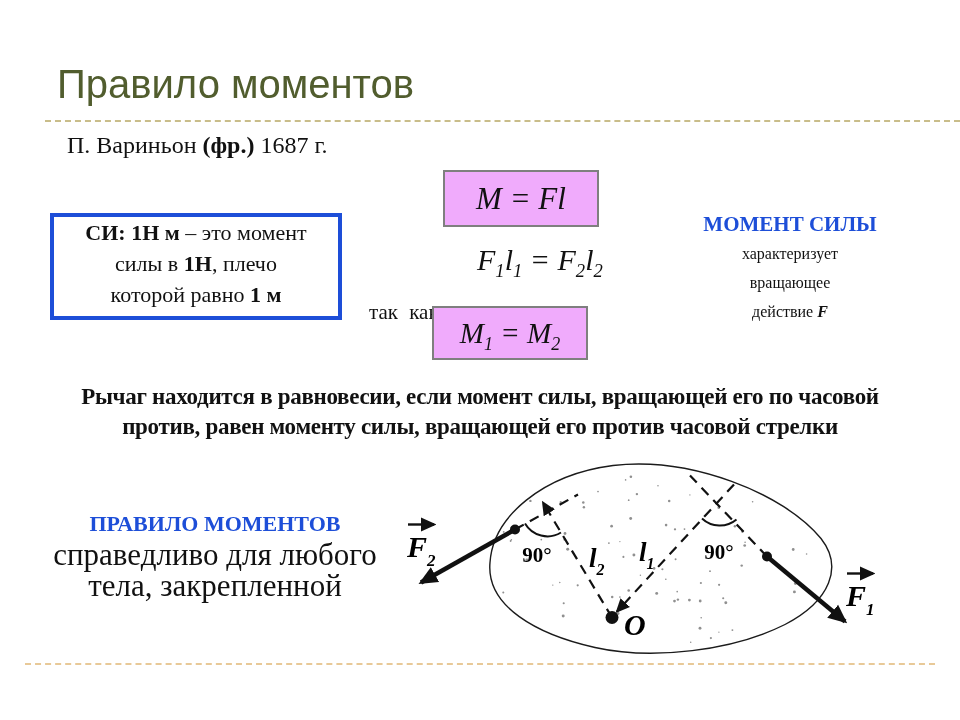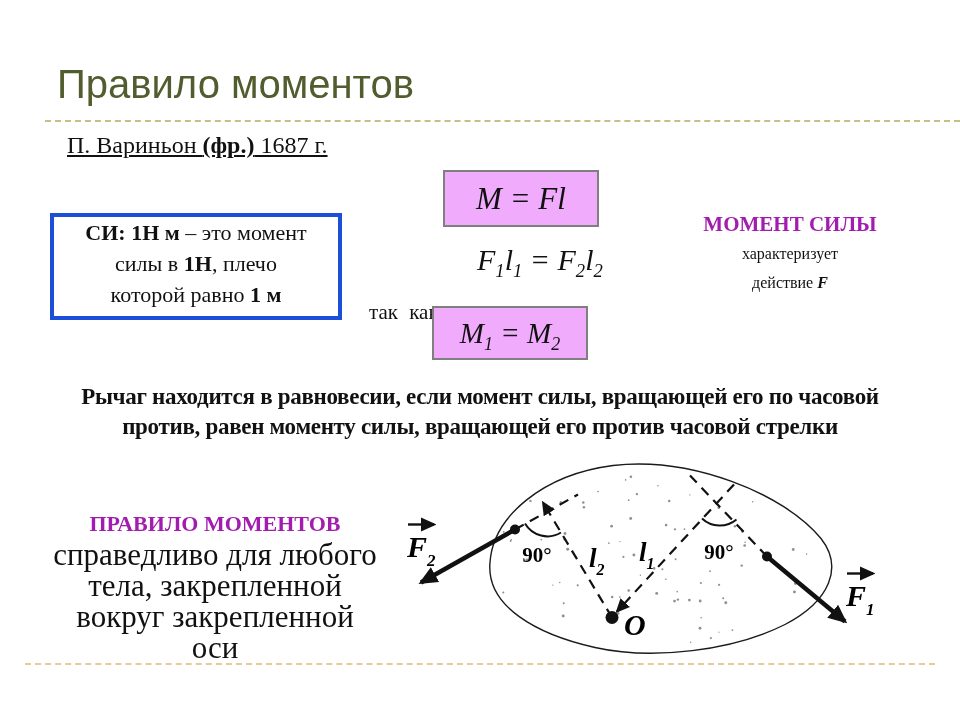--- a/index.html
+++ b/index.html
@@ -5,40 +5,40 @@
   html,body{margin:0;padding:0;background:#fff;}
   .slide{position:relative;width:960px;height:720px;background:#ffffff;overflow:hidden;
          font-family:"Liberation Serif","DejaVu Serif",serif;color:#111;}
   .abs{position:absolute;}
 
   .title{left:57px;top:62px;font-family:"Liberation Sans","DejaVu Sans",sans-serif;
          font-size:40px;font-weight:400;color:#515d2e;letter-spacing:0px;}
   .title-rule{left:45px;top:120px;width:915px;border-top:2px dashed #c9bd8a;height:0;}
   .footer-rule{left:25px;top:663px;width:910px;border-top:2px dashed #e8c998;height:0;}
 
-  .subtitle{left:67px;top:132px;font-size:24px;text-decoration:underline;}
+  .subtitle{left:67px;top:132px;font-size:24px;}
   .subtitle b{font-weight:700;}
 
   .si-box{left:50px;top:213px;width:284px;height:99px;border:4px solid #1d4ed8;
           display:flex;align-items:flex-start;justify-content:center;text-align:center;
           font-size:22px;line-height:31px;}
   .si-box b{font-weight:700;}
 
   .formula-box{border:2px solid #7f7f7f;background:#f0abfc;display:flex;align-items:center;justify-content:center;}
   .mfl-box{left:443px;top:170px;width:152px;height:53px;}
   .m1m2-box{left:432px;top:306px;width:152px;height:50px;}
   .math{font-style:italic;font-weight:500;}
   .f-main{font-size:31px;}
   .f-concl{font-size:29px;}
   .f-deriv{left:477px;top:243px;font-size:30px;}
   .math sub{font-size:0.62em;font-style:italic;line-height:0;}
   .tak-kak{left:369px;top:252px;font-size:21px;word-spacing:6px;margin-top:48px;}
 
   .moment-block{left:660px;top:210px;width:260px;text-align:center;line-height:29px;}
-  .olive-head{color:#a21caf;font-weight:700;font-size:21px;}
+  .olive-head{color:#1d4ed8;font-weight:700;font-size:21px;}
   .moment-block .ln{font-size:16px;}
   .fvar{font-weight:700;font-style:italic;}
 
   .statement{left:30px;top:382px;width:900px;text-align:center;font-size:23px;
              line-height:30px;letter-spacing:-0.3px;font-weight:bold;}
 
   .rule-block{left:50px;top:508px;width:330px;text-align:center;line-height:31px;}
   .rule-block .ln{font-size:31px;}
   .rule-block .olive-head{font-size:22px;}
 
@@ -72,33 +72,33 @@
 
   <div class="abs math f-deriv"><span>F</span><sub>1</sub><span>l</span><sub>1</sub><span> = </span><span>F</span><sub>2</sub><span>l</span><sub>2</sub></div>
 
   <div class="abs formula-box m1m2-box">
     <span class="math f-concl"><span>M</span><sub>1</sub><span> = </span><span>M</span><sub>2</sub></span>
   </div>
 
   <div class="abs moment-block">
     <div class="olive-head">МОМЕНТ СИЛЫ</div>
     <div class="ln">характеризует</div>
+    <div class="ln">вращающее</div>
     <div class="ln"><span>действие </span><span class="fvar">F</span></div>
   </div>
 
   <div class="abs statement">
     <span>Рычаг находится в равновесии, если момент силы, вращающей его по часовой</span><br>
     <span>против, равен моменту силы, вращающей его против часовой стрелки</span>
   </div>
 
   <div class="abs rule-block">
     <div class="olive-head">ПРАВИЛО МОМЕНТОВ</div>
     <div class="ln">справедливо для любого</div>
     <div class="ln">тела, закрепленной</div>
-    <div class="ln">вокруг закрепленной оси</div>
   </div>
 
   <svg class="abs diagram" viewBox="0 0 522 205" width="522" height="210">
     <defs>
       <marker id="ah" viewBox="0 0 10 10" refX="8.5" refY="5" markerWidth="4.2" markerHeight="4.2" orient="auto-start-reverse">
         <path d="M0,0.5 L10,5 L0,9.5 z" fill="#111"></path>
       </marker>
       <marker id="ahs" viewBox="0 0 10 10" refX="8.5" refY="5" markerWidth="6.5" markerHeight="6.5" orient="auto-start-reverse">
         <path d="M0,0.5 L10,5 L0,9.5 z" fill="#111"></path>
       </marker>

